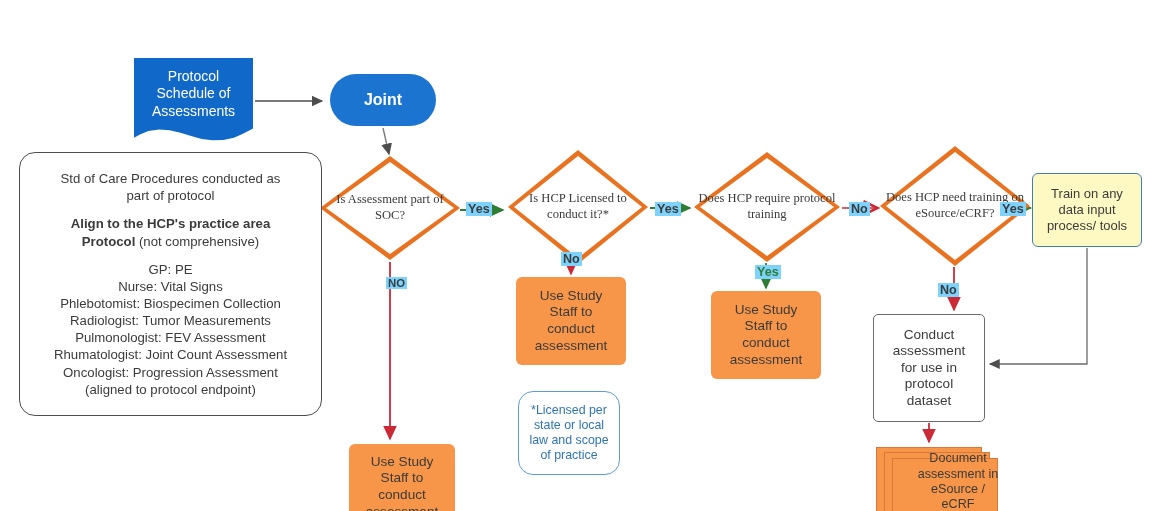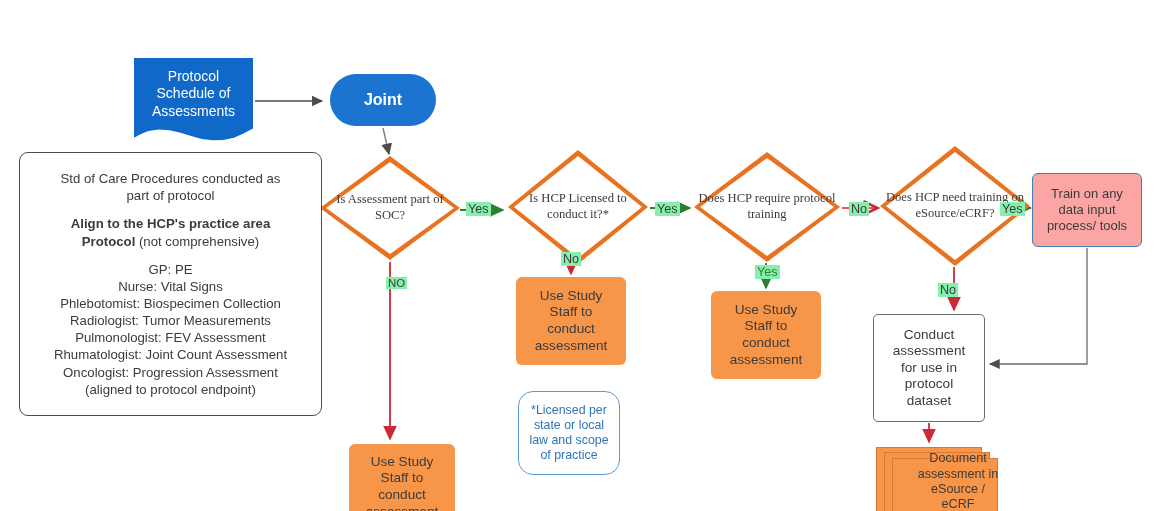--- a/index.html
+++ b/index.html
@@ -58,21 +58,21 @@
     font-weight: bold;
     font-size: 16px;
     z-index: 4;
   }
 
   
   #box-soc {
     left: 19px; top: 118px; width: 303px; height: 264px;
     background: #ffffff;
     border: 1.4px solid #4d4d4d;
-    border-radius: 9px;
+    border-radius: 16px;
     font-size: 13.2px;
     color: #3b3b3b;
     z-index: 5;
     padding: 8px 2px;
   }
   #box-soc .txt { line-height: 1.30; }
   #box-soc b { font-weight: bold; }
   #box-soc .gap { display: block; height: 11px; }
 
   
@@ -110,21 +110,21 @@
     font-size: 13.6px;
     z-index: 4;
   }
   #box-staff-1 { left: 349px; top: 410px; width: 106px; height: 86px; }
   #box-staff-2 { left: 516px; top: 243px; width: 110px; height: 88px; }
   #box-staff-3 { left: 711px; top: 257px; width: 110px; height: 88px; }
 
   
   #box-train {
     left: 1032px; top: 139px; width: 110px; height: 74px;
-    background: #fca5a5;
+    background: #fef9c3;
     border: 1.2px solid #3f7fb8;
     border-radius: 6px;
     font-size: 13px;
     z-index: 4;
   }
 
   
   #box-conduct {
     left: 873px; top: 280px; width: 112px; height: 108px;
     background: #ffffff;
@@ -163,23 +163,23 @@
   }
   #doc-stack .l1 { left: 0px;  top: 0px; }
   #doc-stack .l2 { left: 8px;  top: 5px; }
   #doc-stack .l3 { left: 16px; top: 11px; }
   #doc-stack .txt { position: relative; z-index: 5; padding-left: 16px; padding-bottom: 14px; }
 
   
   .edge-label {
     position: absolute;
     font-size: 12.6px;
-    font-weight: normal;
-    color: #3b3b3b;
-    background: #86efac;
+    font-weight: bold;
+    color: #3b3b3b;
+    background: #7dd3fc;
     padding: 0 2px;
     z-index: 6;
     white-space: nowrap;
   }
   #lbl-yes1 { left: 466px; top: 168px; }
   #lbl-yes2 { left: 655px; top: 168px; }
   #lbl-no3  { left: 849px; top: 168px; }
   #lbl-yes4 { left: 1000px; top: 168px; }
   #lbl-no1  { left: 386px; top: 243px; font-size: 11.4px; }
   #lbl-no2  { left: 561px; top: 218px; }

